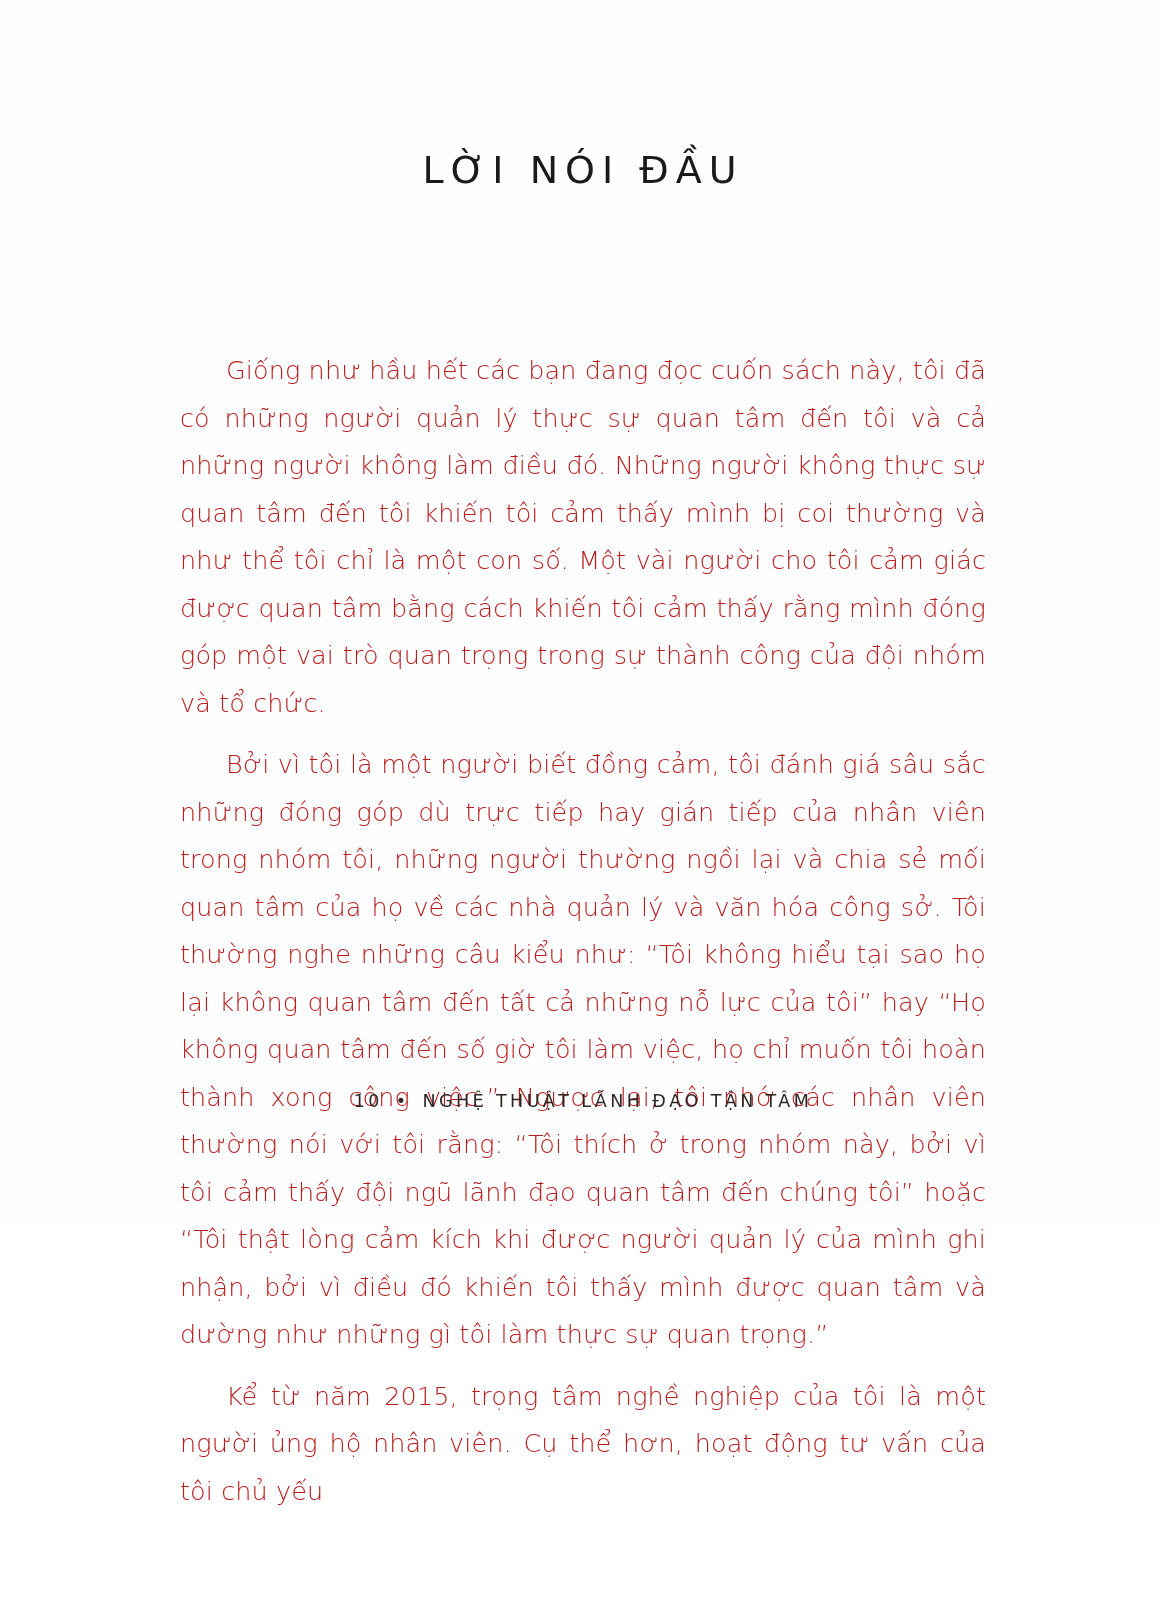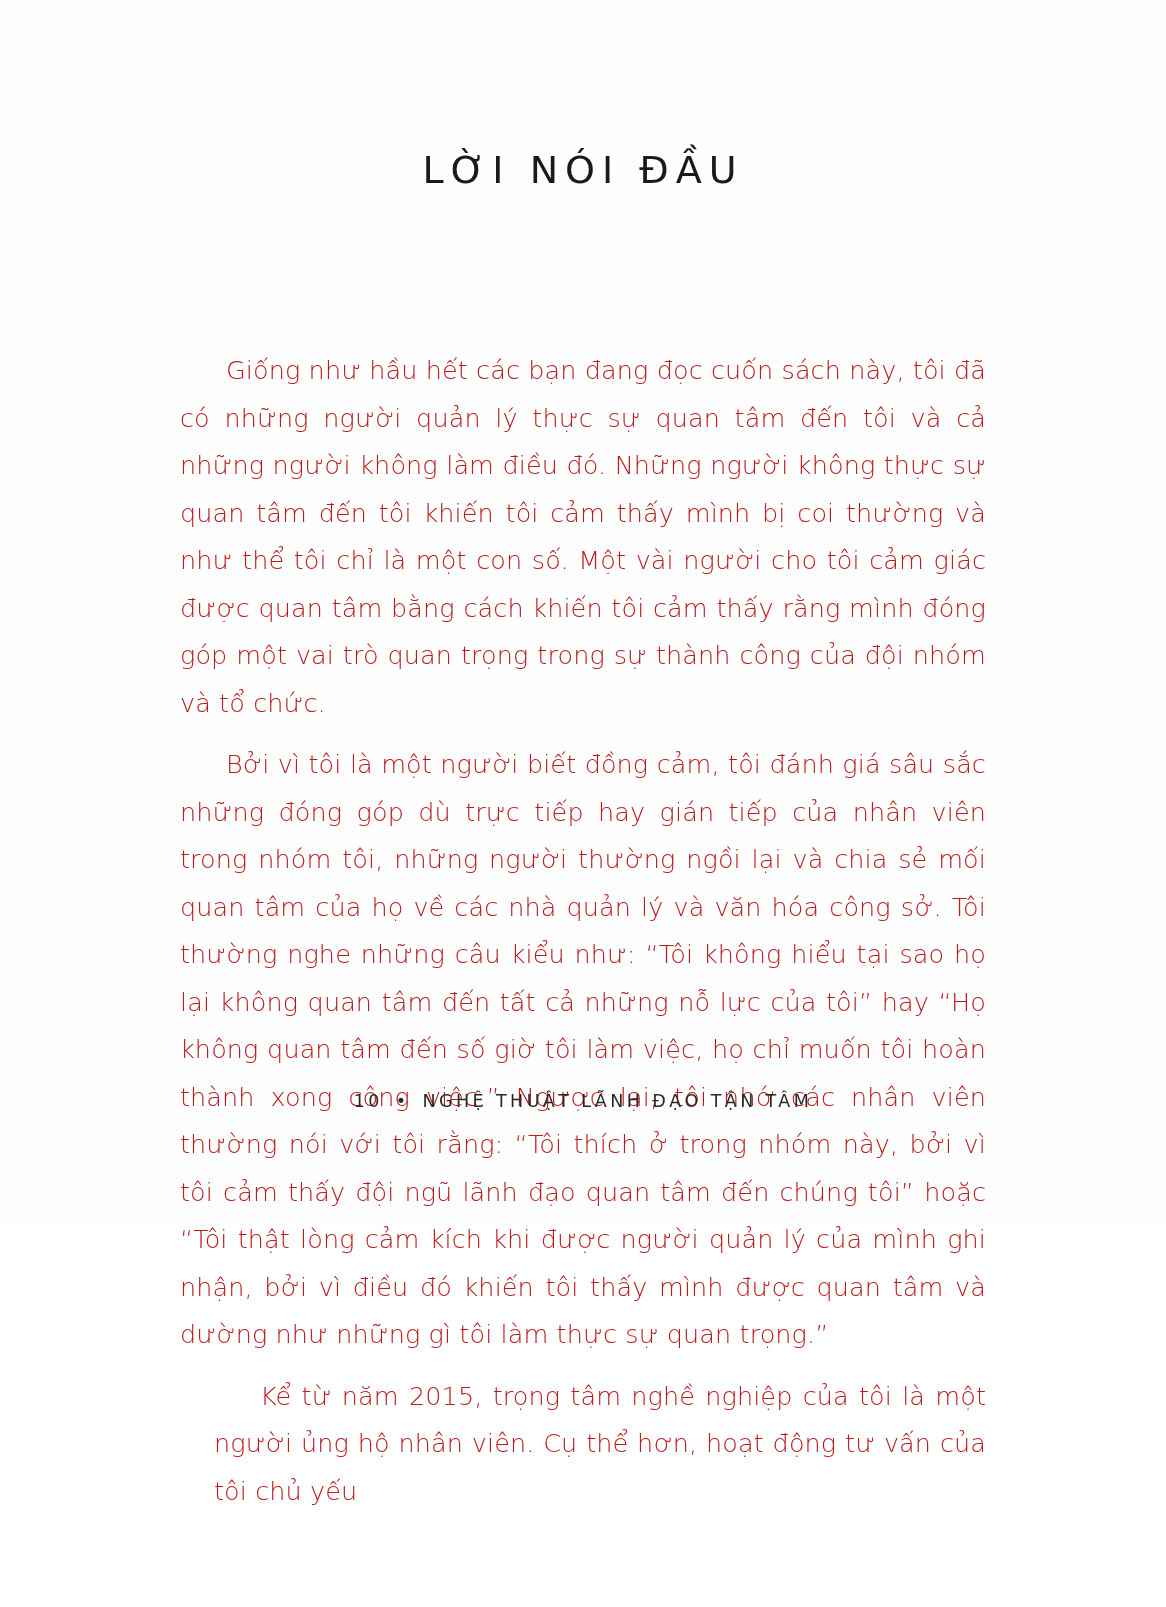--- a/index.html
+++ b/index.html
@@ -44,21 +44,20 @@
     line-height: 47.5px;
     text-align: justify;
     text-justify: inter-word;
     text-indent: 46px;
     color: #b91c1c;
     font-weight: 350;
     letter-spacing: 0.1px;
   }
   .body-text p.last {
     margin-bottom: 0;
-    margin-left: 34px;
   }
   .footer {
     position: absolute;
     left: 0;
     right: 0;
     bottom: 118px;
     text-align: center;
     font-size: 17.5px;
     letter-spacing: 3.4px;
     color: #2b2724;

